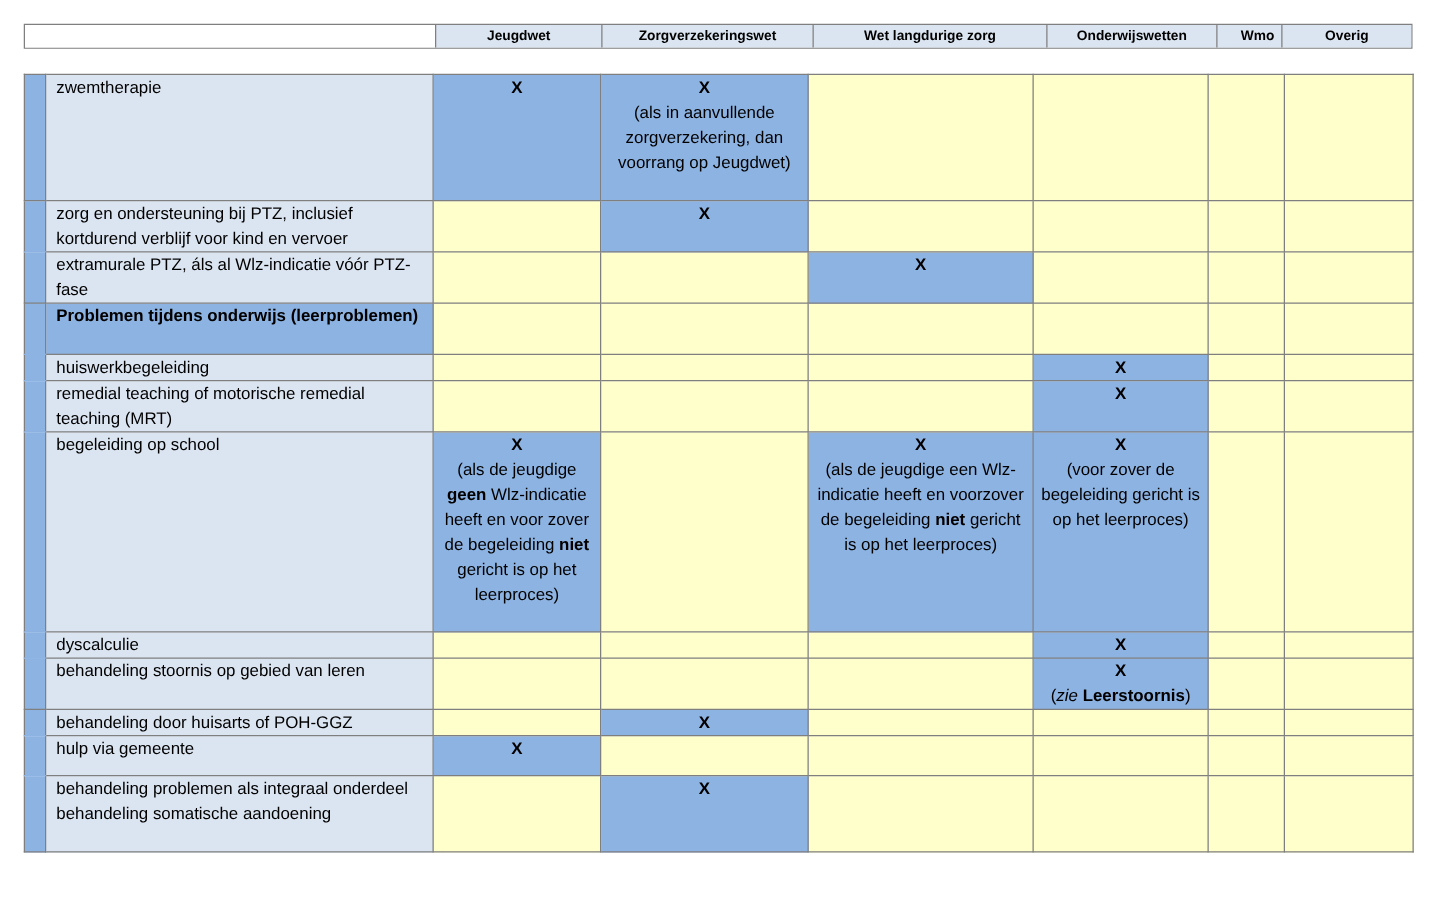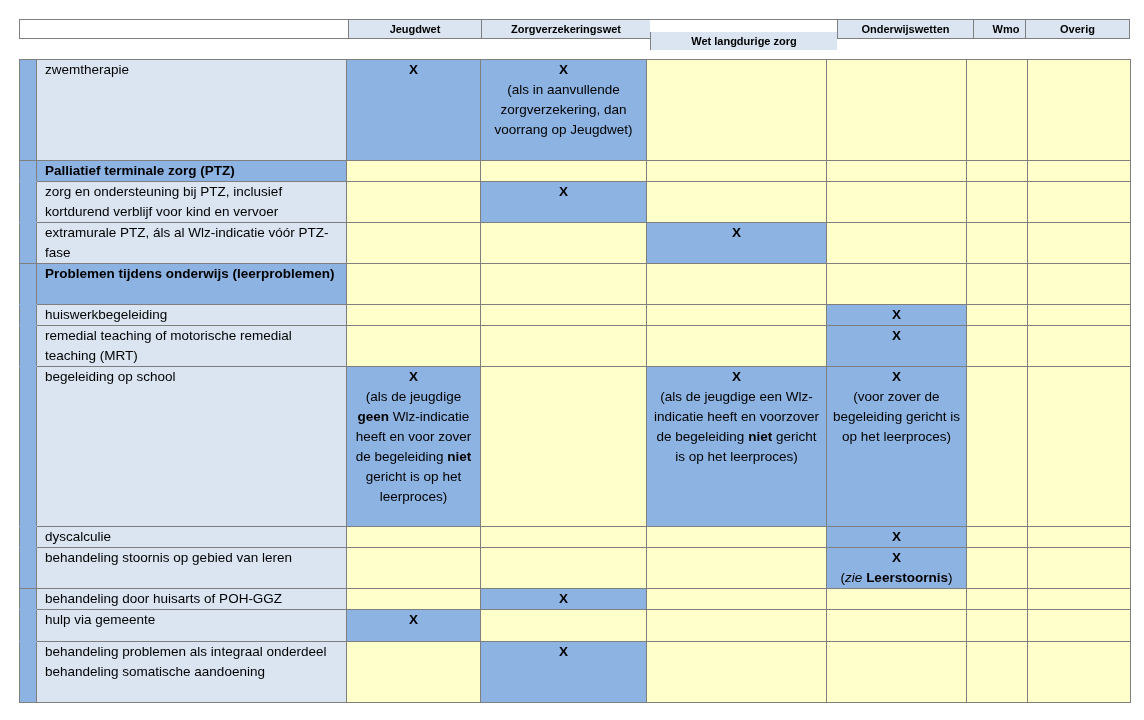--- a/index.html
+++ b/index.html
@@ -23,21 +23,21 @@
   .x { font-weight: bold; display: block; text-align: center; }
   .note { display: block; text-align: center; padding: 0 4px; }
 </style>
 </head>
 <body>
 
 <div class="hdr" style="width:1111px;">
   <div class="hc blank" style="width:328px;"></div>
   <div class="hc" style="width:133px;">Jeugdwet</div>
   <div class="hc" style="width:169px;">Zorgverzekeringswet</div>
-  <div class="hc" style="width:187px;margin-top:12px;">Wet langdurige zorg</div>
+  <div class="hc" style="width:187px;">Wet langdurige zorg</div>
   <div class="hc" style="width:136px;">Onderwijswetten</div>
   <div class="hc" style="width:52px;padding-left:13px;">Wmo</div>
   <div class="hc" style="width:104px;">Overig</div>
 </div>
 
 <table class="body" style="width:1111px;">
   <colgroup>
     <col style="width:17px">
       <col style="width:310px">
       <col style="width:134px">
@@ -56,30 +56,20 @@
         </td>
         <td class="b">
           <span class="x">X</span>
           <span class="note">(als in aanvullende zorgverzekering, dan voorrang op Jeugdwet)</span>
         </td>
         <td class="y"></td>
         <td class="y"></td>
         <td class="y"></td>
         <td class="y"></td>
       </tr>
-      <tr style="height: 21px;">
-        <td class="stripe gtop"></td>
-        <td class="lbl sec">Palliatief terminale zorg (PTZ)</td>
-        <td class="y"></td>
-        <td class="y"></td>
-        <td class="y"></td>
-        <td class="y"></td>
-        <td class="y"></td>
-        <td class="y"></td>
-      </tr>
       <tr style="height: 41px;">
         <td class="stripe"></td>
         <td class="lbl">zorg en ondersteuning bij PTZ, inclusief kortdurend verblijf voor kind en vervoer</td>
         <td class="y"></td>
         <td class="b">
           <span class="x">X</span>
         </td>
         <td class="y"></td>
         <td class="y"></td>
         <td class="y"></td>

